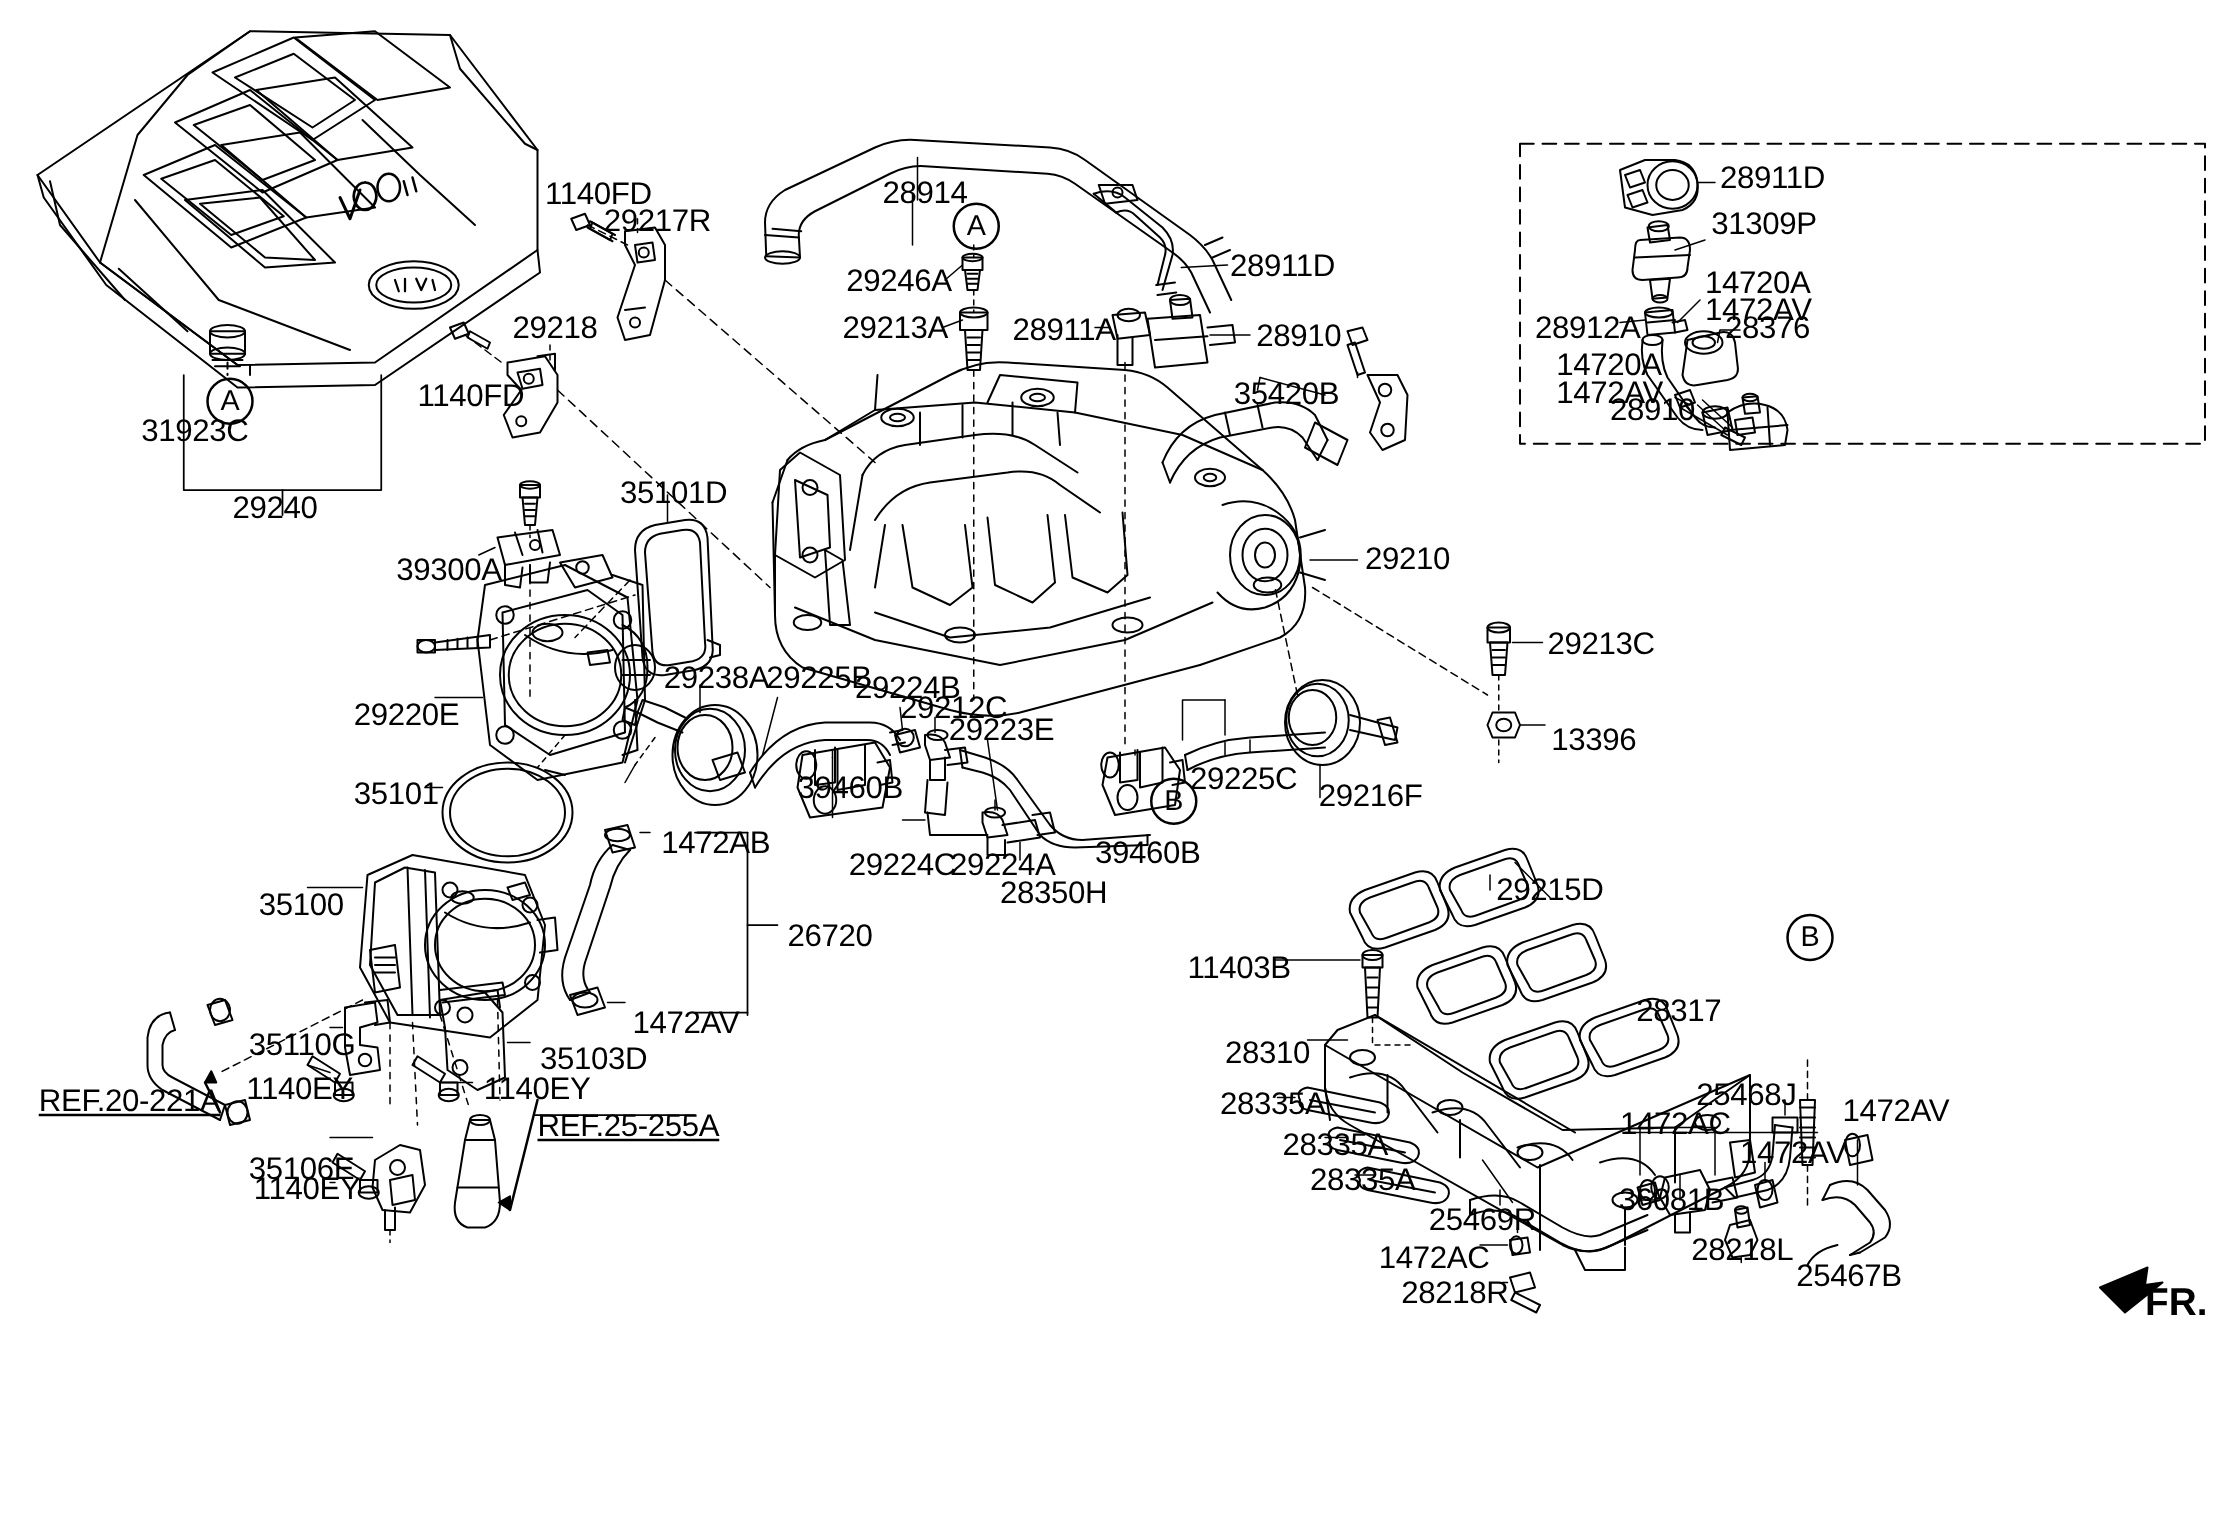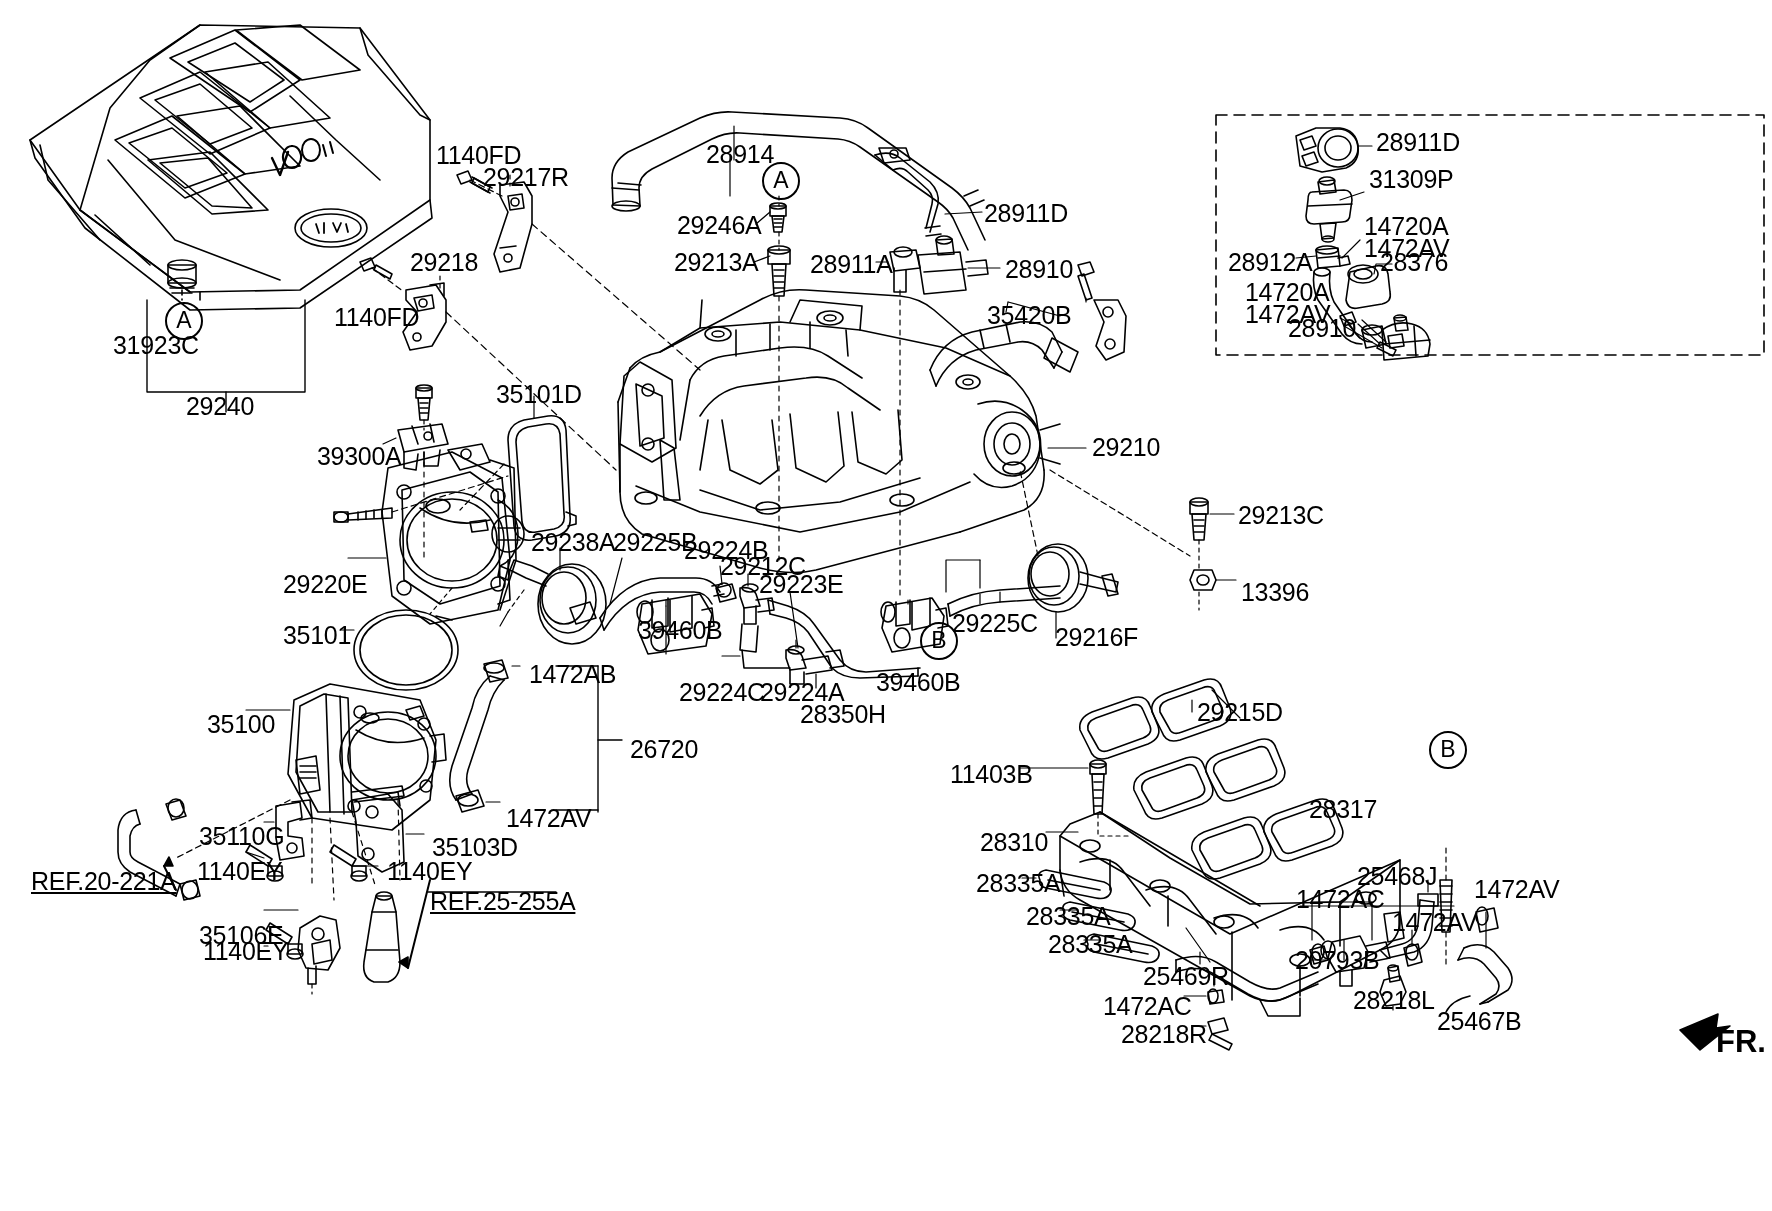--- a/index.html
+++ b/index.html
@@ -747,21 +747,21 @@
   <div class="lbl" style="left:810px;top:250px;">28911A</div>
   <div class="lbl" style="left:1005px;top:255px;">28910</div>
   <div class="lbl" style="left:410px;top:248px;">29218</div>
   <div class="lbl" style="left:334px;top:303px;">1140FD</div>
   <div class="lbl" style="left:113px;top:331px;">31923C</div>
   <div class="lbl" style="left:186px;top:392px;">29240</div>
   <div class="lbl" style="left:970px;top:301px;margin-left:17px;">35420B</div>
   <div class="lbl" style="left:1092px;top:433px;">29210</div>
   <div class="lbl" style="left:496px;top:380px;">35101D</div>
   <div class="lbl" style="left:317px;top:442px;">39300A</div>
-  <div class="lbl" style="left:283px;top:558px;margin-top:12px;">29220E</div>
+  <div class="lbl" style="left:283px;top:558px;">29220E</div>
   <div class="lbl" style="left:1238px;top:501px;">29213C</div>
   <div class="lbl" style="left:1241px;top:578px;">13396</div>
   <div class="lbl" style="left:531px;top:528px;">29238A</div>
   <div class="lbl" style="left:613px;top:528px;">29225B</div>
   <div class="lbl" style="left:684px;top:536px;">29224B</div>
   <div class="lbl" style="left:720px;top:552px;">29212C</div>
   <div class="lbl" style="left:759px;top:570px;">29223E</div>
   <div class="lbl" style="left:283px;top:621px;">35101</div>
   <div class="lbl" style="left:638px;top:616px;">39460B</div>
   <div class="lbl" style="left:952px;top:609px;">29225C</div>
@@ -786,21 +786,21 @@
   <div class="lbl" style="left:1392px;top:908px;">1472AV</div>
   <div class="lbl" style="left:197px;top:857px;">1140EY</div>
   <div class="lbl" style="left:387px;top:857px;">1140EY</div>
   <div class="lbl" style="left:976px;top:869px;">28335A</div>
   <div class="lbl" style="left:1026px;top:902px;">28335A</div>
   <div class="lbl" style="left:1048px;top:930px;">28335A</div>
   <div class="lbl ref" style="left:430px;top:887px;">REF.25-255A</div>
   <div class="lbl" style="left:199px;top:903px;margin-top:18px;">35106E</div>
   <div class="lbl ref" style="left:31px;top:867px;">REF.20-221A</div>
   <div class="lbl" style="left:203px;top:937px;">1140EY</div>
-  <div class="lbl" style="left:1295px;top:946px;">20793B</div>
+  <div class="lbl" style="left:1295px;top:946px;">36081B</div>
   <div class="lbl" style="left:1353px;top:986px;">28218L</div>
   <div class="lbl" style="left:1143px;top:962px;">25469R</div>
   <div class="lbl" style="left:1437px;top:1007px;">25467B</div>
   <div class="lbl" style="left:1103px;top:992px;">1472AC</div>
   <div class="lbl" style="left:1121px;top:1020px;">28218R</div>
 
   <div class="lbl" style="left:1376px;top:128px;">28911D</div>
   <div class="lbl" style="left:1369px;top:165px;">31309P</div>
   <div class="lbl" style="left:1364px;top:212px;">14720A</div>
   <div class="lbl" style="left:1364px;top:234px;">1472AV</div>

